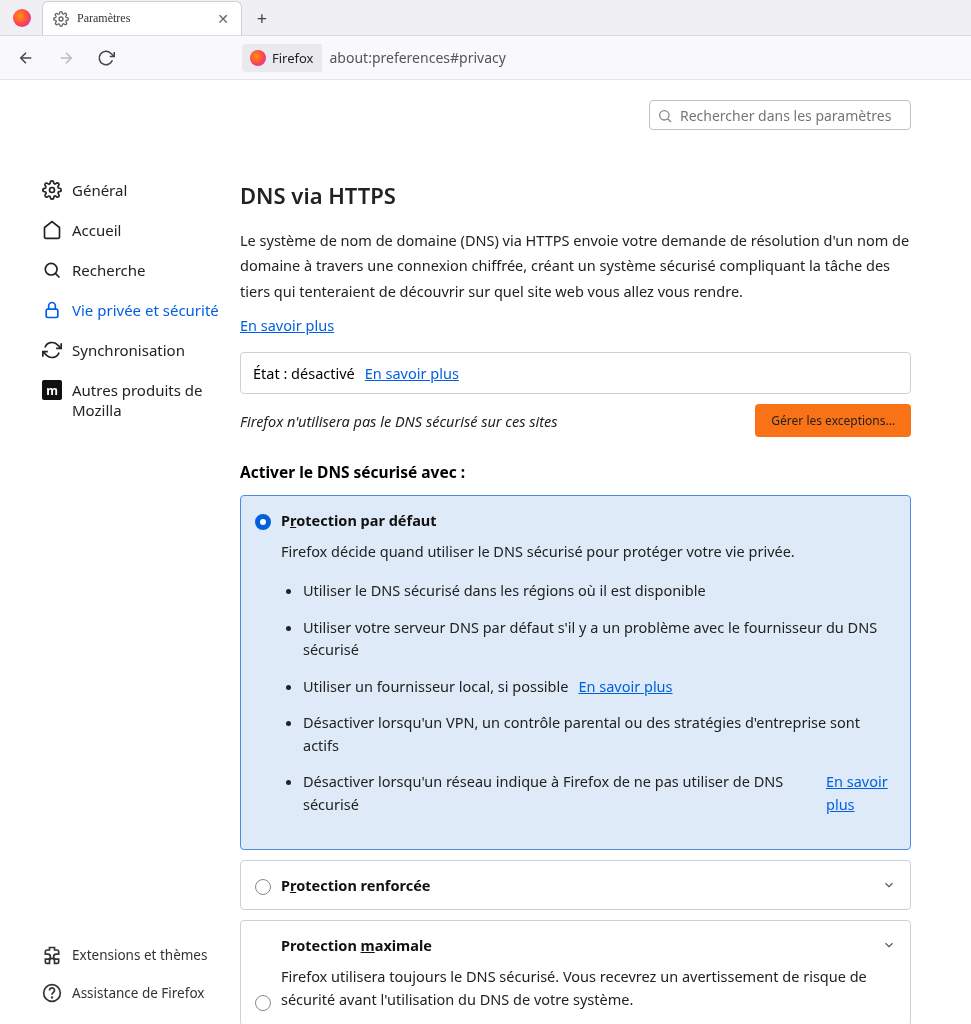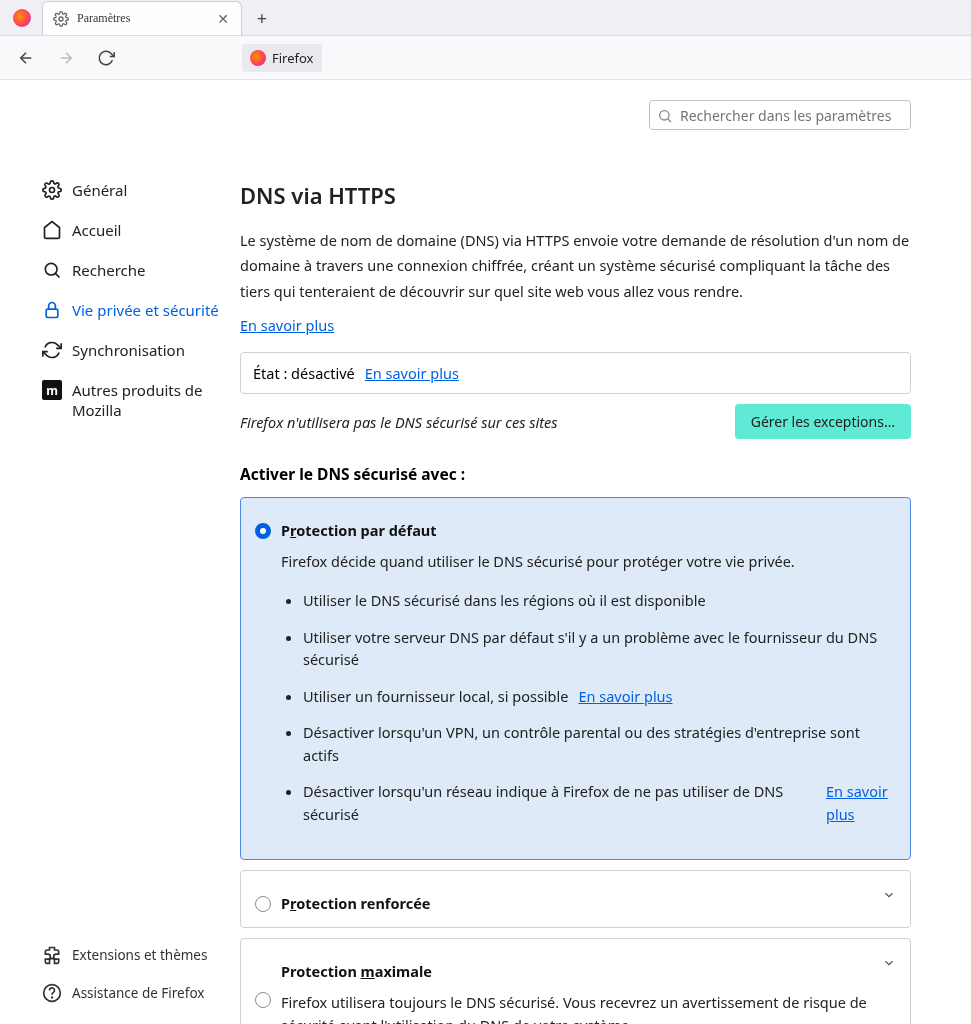--- a/index.html
+++ b/index.html
@@ -43,27 +43,27 @@
   .searchbox { width: 262px; height: 30px; border: 1px solid #bfbfc9; border-radius: 4px; padding: 0 10px 0 30px; font-size: 14px; color: #666; background: #fff; }
   .searchbox-wrap .mag { position: absolute; left: 8px; top: 7px; width: 16px; height: 16px; color: #888; }
 
   h1.section-title { font-size: 22px; font-weight: 600; color: #222; margin-bottom: 18px; }
   p.desc { font-size: 14.5px; color: #222; line-height: 1.75; margin-bottom: 10px; }
   a.link { color: #0060df; text-decoration: underline; font-size: 14.5px; }
 
   .status-box { border: 1px solid #cfcfd8; border-radius: 4px; padding: 10px 12px; font-size: 14.5px; margin: 16px 0 10px 0; display: flex; gap: 10px; }
   .manage-row { display: flex; align-items: center; justify-content: space-between; margin-bottom: 24px; }
   .manage-row .note { font-size: 14.5px; color: #222; font-style: italic; }
-  .manage-btn { background: #5eead4; border: none; border-radius: 4px; padding: 8px 16px; font-size: 14px; color: #222; }
+  .manage-btn { background: #f97316; border: none; border-radius: 4px; padding: 8px 16px; font-size: 12px; color: #222; }
 
   h2.sub { font-size: 15.5px; font-weight: 700; margin-bottom: 12px; }
 
   .option-card { border: 1px solid #cfcfd8; border-radius: 4px; padding: 14px 14px 14px 14px; margin-bottom: 10px; position: relative; }
   .option-card.selected { border: 1px solid #4f8be6; background: #deeaf8; }
-  .option-head { display: flex; align-items: center; gap: 10px; margin-top: 8px; }
+  .option-head { display: flex; align-items: flex-end; gap: 10px; }
   .radio { width: 16px; height: 16px; border-radius: 50%; border: 1.5px solid #888; flex-shrink: 0; margin-top: 2px; background: #fff; }
   .radio.checked { border: 5px solid #0060df; }
   .option-body { margin-left: 26px; }
   .option-title { font-size: 14.5px; font-weight: 700; color: #111; }
   .option-title .ul { text-decoration: underline; }
   .option-sub { font-size: 14.5px; color: #222; margin-top: 10px; line-height: 1.6; }
   .option-card ul { margin: 16px 0 0 22px; }
   .option-card li { font-size: 14.5px; color: #222; line-height: 1.55; margin-bottom: 14px; }
   .option-card li:last-child { margin-bottom: 20px; }
   .inline-link { color: #0060df; text-decoration: underline; margin-left: 10px; }
@@ -110,20 +110,21 @@
     <svg width="18" height="18" viewBox="0 0 24 24" fill="none" stroke="currentColor" stroke-width="2">
         <path d="M23 4v6h-6"></path>
         <path d="M20.49 15a9 9 0 1 1-2.12-9.36L23 10"></path>
       </svg>
   </div>
   <div class="urlbox">
     <div class="pill">
       <div class="ff-logo-sm"></div>
       <span>Firefox</span>
     </div>
+    <div class="urltext">about:preferences#privacy</div>
   </div>
 </div>
 
 <div class="content-wrap">
 
   <div class="sidebar">
     <div class="sidebar-list">
       <div class="side-item">
         <svg viewBox="0 0 24 24" fill="none" stroke="#222" stroke-width="2">
             <circle cx="12" cy="12" r="3"></circle>

